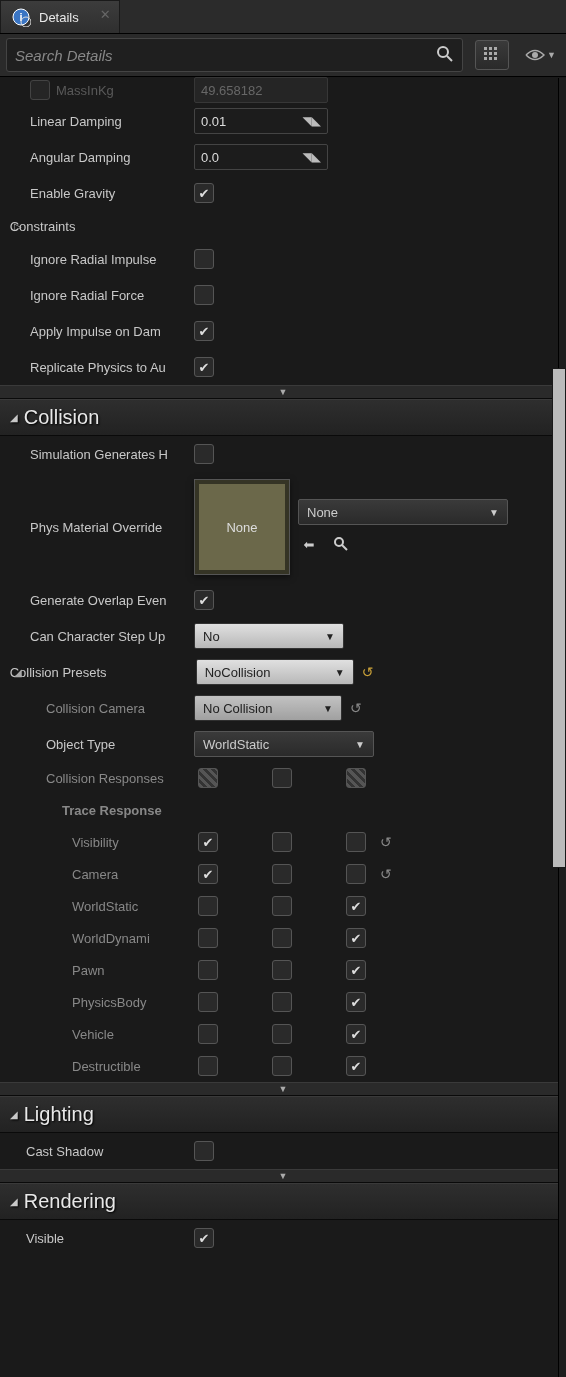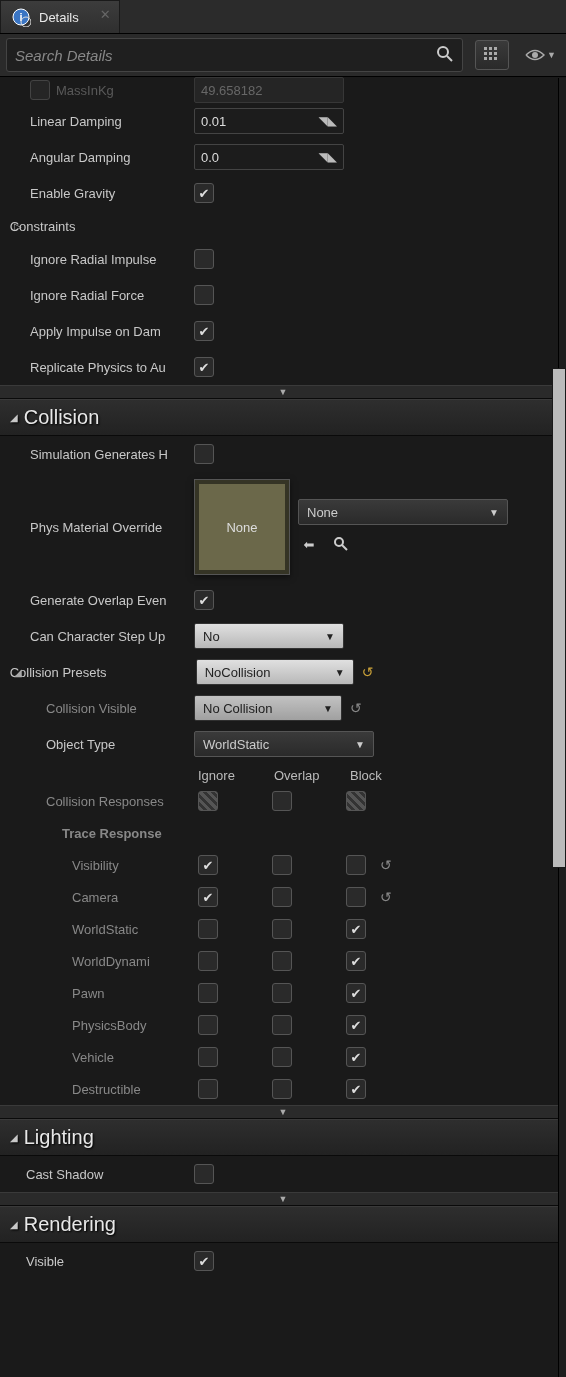--- a/index.html
+++ b/index.html
@@ -25,21 +25,21 @@
 .panel { overflow-y: auto; height: calc(1377px - 78px); }
 .section-header { background: linear-gradient(#2e2e2e,#222); border-top: 1px solid #3a3a3a; border-bottom: 1px solid #0a0a0a; padding: 6px 10px; display: flex; align-items: center; gap: 6px; text-shadow: 1px 1px 2px #000; }
 .section-header .tri { color: #c8c8c8; font-size: 10px; }
 .section-header .title { color: #e8e8e8; font-weight: normal; font-size: 20px; }
 .row { display: flex; align-items: center; min-height: 36px; }
 .label-col { width: 194px; padding-left: 30px; color: #c8c8c8; overflow: hidden; white-space: nowrap; display: flex; align-items: center;}
 .label-col.indent1 { padding-left: 46px; }
 .val-col { flex: 1; display: flex; align-items: center; gap: 8px; padding-right: 20px; }
 .expander { color: #aaa; font-size: 10px; margin-left: 14px; margin-right: -20px; }
 
-.num-field { display: flex; align-items: center; justify-content: space-between; background: #1c1c1c; border: 1px solid #444; border-radius: 2px; width: 150px; height: 26px; padding: 0 6px; color: #ddd; }
+.num-field { display: flex; align-items: center; justify-content: space-between; background: #1c1c1c; border: 1px solid #444; border-radius: 2px; width: 134px; height: 26px; padding: 0 6px; color: #ddd; }
 .num-field.disabled { background: #2a2a2a; color: #888; }
 .spinner-diamond { color: #bbb; font-size: 12px; }
 
 .checkbox { width: 20px; height: 20px; background: #2a2a2a; border: 1px solid #555; border-radius: 3px; display: flex; align-items: center; justify-content: center; color: #ddd; font-size: 13px; }
 .checkbox.checked::after { content: "✔"; }
 .checkbox.indet { background: repeating-linear-gradient(45deg,#555,#555 3px,#333 3px,#333 6px); }
 
 .dropdown { display: flex; align-items: center; justify-content: space-between; background: linear-gradient(#e0e0e0,#b8b8b8); color: #222; border: 1px solid #333; border-radius: 2px; height: 26px; padding: 0 8px; min-width: 150px; }
 .dropdown.dark { background: linear-gradient(#3a3a3a,#2a2a2a); color: #ccc; border: 1px solid #555; }
 .dropdown .caret { color: inherit; font-size: 10px; }
@@ -257,21 +257,21 @@
   <div class="val-col">
         <div class="dropdown" style="min-width:158px;">
           <span>NoCollision</span>
           <span class="caret">▼</span>
         </div>
         <span class="reset-arrow">↺</span>
       </div>
 </div>
 <div class="row">
   <div class="label-col indent1" style="color:#888;">
-        <span>Collision Visible</span>
+        <span>Collision Camera</span>
       </div>
   <div class="val-col">
         <div class="dropdown" style="min-width:148px; opacity:.85;">
           <span>No Collision</span>
           <span class="caret">▼</span>
         </div>
         <span class="reset-arrow dim">↺</span>
       </div>
 </div>
 <div class="row">
@@ -279,25 +279,20 @@
         <span>Object Type</span>
       </div>
   <div class="val-col">
         <div class="dropdown dark" style="min-width:180px;">
           <span>WorldStatic</span>
           <span class="caret">▼</span>
         </div>
       </div>
 </div>
 
-<div class="resp-headers">
-  <span>Ignore</span>
-  <span>Overlap</span>
-  <span>Block</span>
-</div>
 <div class="resp-row">
   <div class="resp-label" style="padding-left:46px;"><span>Collision Responses</span></div>
   <div class="resp-cells">
     <div class="checkbox indet"></div>
     <div class="checkbox"></div>
     <div class="checkbox indet"></div>
   </div>
 </div>
 <div class="resp-row">
       <div class="resp-label head bold" style="font-weight:bold;"><span>Trace Response</span></div>

